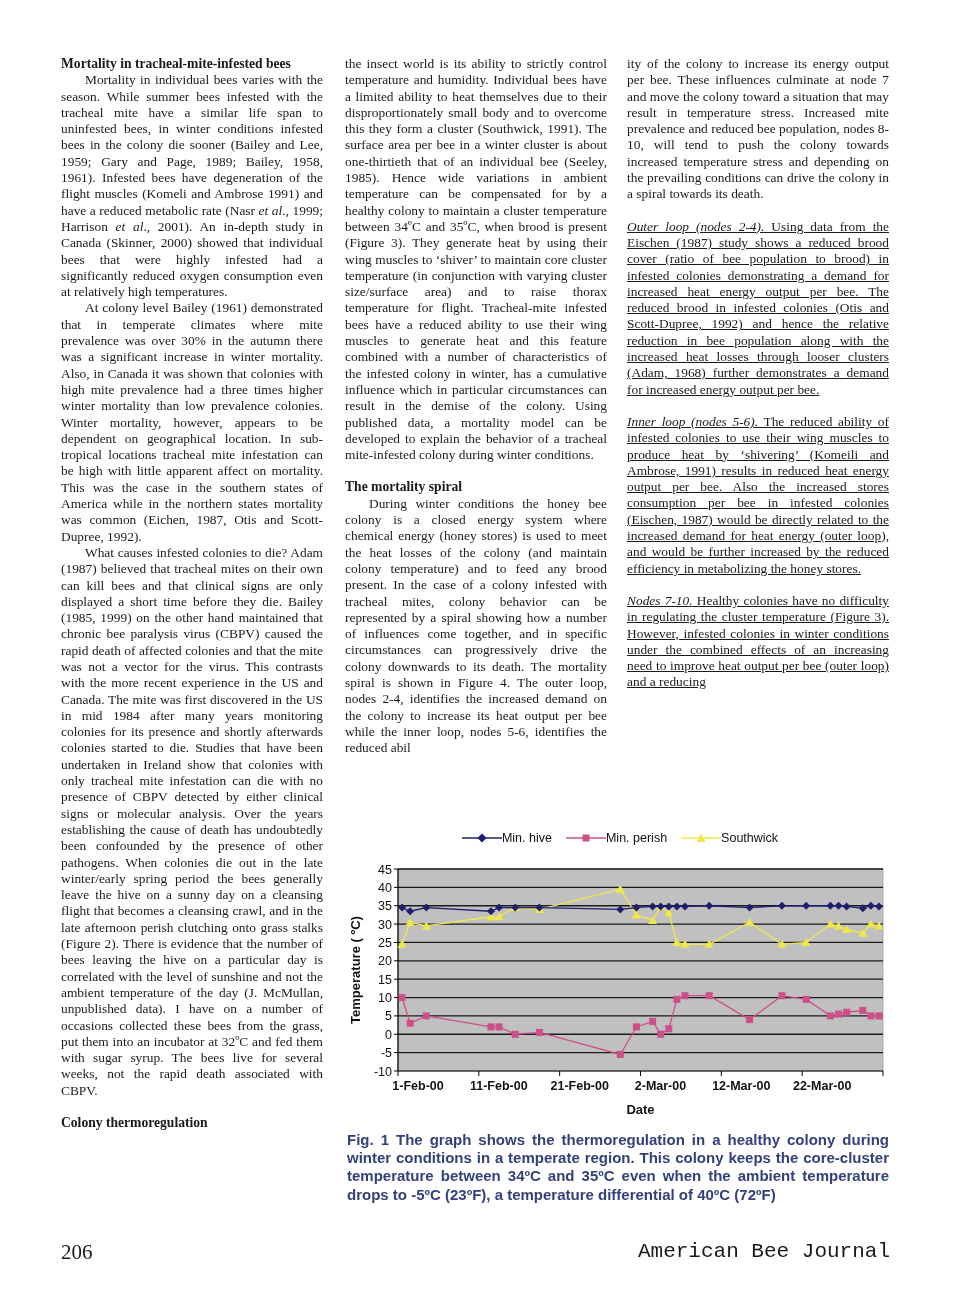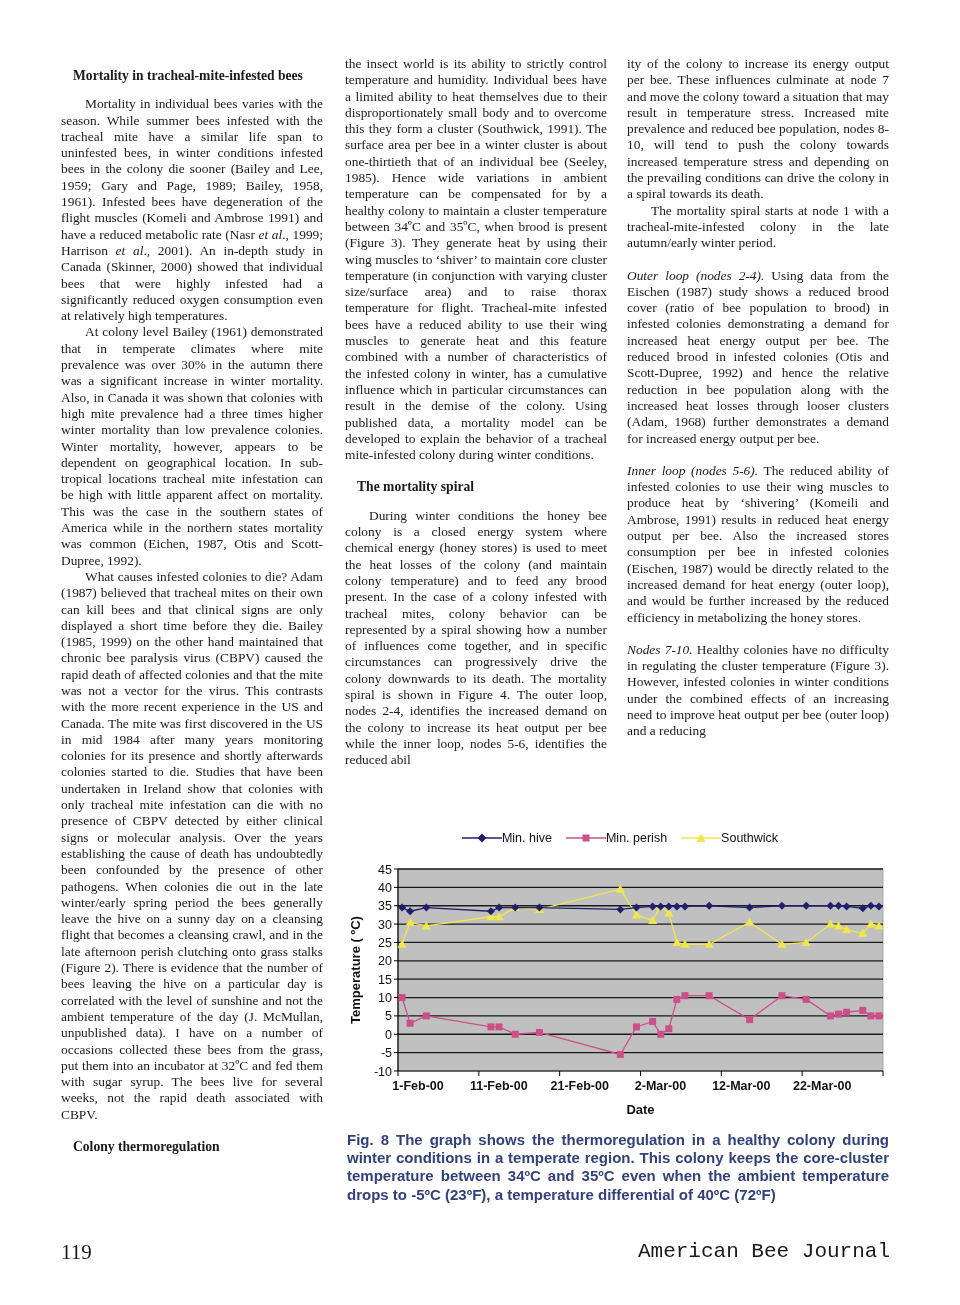--- a/index.html
+++ b/index.html
@@ -2,22 +2,22 @@
 <html><head>
 <meta charset="utf-8">
 <style>
   html, body { margin: 0; padding: 0; background: #ffffff; }
   body { width: 960px; height: 1305px; position: relative; overflow: hidden;
          font-family: "Liberation Serif", "DejaVu Serif", serif; color: #1a1a1a; }
   .col { position: absolute; top: 56px; width: 262px; font-size: 13.4px; line-height: 16.3px;
          text-align: justify; hyphens: manual; }
   .col p { margin: 0; text-indent: 0; }
   .col p.ind { text-indent: 24px; }
-  .col p.gap { margin-top: 16px; }
-  .col h3 { margin: 12px; font-size: 13.6px; font-weight: bold; line-height: 16.3px; }
+  .col p.gap { margin-top: 16px; text-decoration: underline; }
+  .col h3 { margin: 0; font-size: 13.6px; font-weight: bold; line-height: 16.3px; }
   .col h3.gap { margin-top: 16px; }
   .col em { font-style: italic; }
   #col1 { left: 61px; }
   #col2 { left: 345px; }
   #col3 { left: 627px; }
   .chart-wrap { position: absolute; left: 342px; top: 790px; width: 556px; height: 332px; }
   .chart-title { position: absolute; top: 4px; left: 0; width: 556px; text-align: center;
                  font-family: "Liberation Sans", "DejaVu Sans", sans-serif; font-weight: bold;
                  font-size: 15.5px; color: #111; }
   .legend { position: absolute; top: 41px; left: 0; width: 556px; display: flex; justify-content: center; gap: 6px;
@@ -42,21 +42,20 @@
 </div>
 
 <div id="col2" class="col">
   <p>the insect world is its ability to strictly con­trol temperature and humidity. Individual bees have a limited ability to heat them­selves due to their disproportionately small body and to overcome this they form a clus­ter (Southwick, 1991). The surface area per bee in a winter cluster is about one-thirtieth that of an individual bee (Seeley, 1985). Hence wide variations in ambient tempera­ture can be compensated for by a healthy colony to maintain a cluster temperature be­tween 34ºC and 35ºC, when brood is present (Figure 3). They generate heat by using their wing muscles to ‘shiver’ to maintain core cluster temperature (in conjunction with varying cluster size/surface area) and to raise thorax temperature for flight. Tracheal-mite infested bees have a reduced ability to use their wing muscles to generate heat and this feature combined with a number of characteristics of the infested colony in win­ter, has a cumulative influence which in par­ticular circumstances can result in the demise of the colony. Using published data, a mortality model can be developed to ex­plain the behavior of a tracheal mite-infested colony during winter conditions.</p>
   <h3 class="gap">The mortality spiral</h3>
   <p class="ind">During winter conditions the honey bee colony is a closed energy system where chemical energy (honey stores) is used to meet the heat losses of the colony (and maintain colony temperature) and to feed any brood present. In the case of a colony infested with tracheal mites, colony behav­ior can be represented by a spiral showing how a number of influences come together, and in specific circumstances can progres­sively drive the colony downwards to its death. The mortality spiral is shown in Fig­ure 4. The outer loop, nodes 2-4, identifies the increased demand on the colony to in­crease its heat output per bee while the inner loop, nodes 5-6, identifies the reduced abil­</p>
 </div>
 
 <div id="col3" class="col">
   <p>ity of the colony to increase its energy out­put per bee. These influences culminate at node 7 and move the colony toward a situa­tion that may result in temperature stress. In­creased mite prevalence and reduced bee population, nodes 8-10, will tend to push the colony towards increased temperature stress and depending on the prevailing conditions can drive the colony in a spiral towards its death.</p>
-  <p class="ind">The mortality spiral starts at node 1 with a tracheal-mite-infested colony in the late autumn/early winter period.</p>
   <p class="gap"><em>Outer loop (nodes 2-4).</em><span> Using data from the Eischen (1987) study shows a reduced brood cover (ratio of bee population to brood) in infested colonies demonstrating a demand for increased heat energy output per bee. The reduced brood in infested colonies (Otis and Scott-Dupree, 1992) and hence the relative reduction in bee population along with the increased heat losses through looser clusters (Adam, 1968) further demonstrates a demand for increased energy output per bee.</span></p>
   <p class="gap"><em>Inner loop (nodes 5-6).</em><span> The reduced ability of infested colonies to use their wing mus­cles to produce heat by ‘shivering’ (Komeili and Ambrose, 1991) results in reduced heat energy output per bee. Also the increased stores consumption per bee in infested colonies (Eischen, 1987) would be directly related to the increased demand for heat en­ergy (outer loop), and would be further in­creased by the reduced efficiency in metabolizing the honey stores.</span></p>
   <p class="gap"><em>Nodes 7-10.</em><span> Healthy colonies have no diffi­culty in regulating the cluster temperature (Figure 3). However, infested colonies in winter conditions under the combined ef­fects of an increasing need to improve heat output per bee (outer loop) and a reducing</span></p>
 </div>
 
 <div class="chart-wrap">
   <div class="legend">
     <div class="legend-item">
       <svg width="40" height="10">
           <line x1="0" y1="5" x2="40" y2="5" stroke="#1f1f6e" stroke-width="1.5"></line>
@@ -204,16 +203,16 @@
       <polygon points="464.2083333333333,111.72727272727272 468.2083333333333,115.72727272727272 464.2083333333333,119.72727272727272 460.2083333333333,115.72727272727272" fill="#1f1f6e"></polygon>
       <polygon points="488.45833333333337,111.72727272727272 492.45833333333337,115.72727272727272 488.45833333333337,119.72727272727272 484.45833333333337,115.72727272727272" fill="#1f1f6e"></polygon>
       <polygon points="496.5416666666667,111.72727272727272 500.5416666666667,115.72727272727272 496.5416666666667,119.72727272727272 492.5416666666667,115.72727272727272" fill="#1f1f6e"></polygon>
       <polygon points="504.625,112.46181818181819 508.625,116.46181818181819 504.625,120.46181818181819 500.625,116.46181818181819" fill="#1f1f6e"></polygon>
       <polygon points="520.7916666666667,114.29818181818183 524.7916666666667,118.29818181818183 520.7916666666667,122.29818181818183 516.7916666666667,118.29818181818183" fill="#1f1f6e"></polygon>
       <polygon points="528.875,111.72727272727272 532.875,115.72727272727272 528.875,119.72727272727272 524.875,115.72727272727272" fill="#1f1f6e"></polygon>
       <polygon points="536.9583333333334,112.46181818181819 540.9583333333334,116.46181818181819 536.9583333333334,120.46181818181819 532.9583333333334,116.46181818181819" fill="#1f1f6e"></polygon>
     </svg>
 </div>
 
-<div class="caption">Fig. 8 The graph shows the thermoregulation in a healthy colony during winter conditions in a temperate region. This colony keeps the core-cluster temperature between 34ºC and 35ºC even when the ambient temperature drops to -5ºC (23ºF), a temperature dif­ferential of 40ºC (72ºF)</div>
-
-<div class="footer-left">119</div>
+<div class="caption">Fig. 1 The graph shows the thermoregulation in a healthy colony during winter conditions in a temperate region. This colony keeps the core-cluster temperature between 34ºC and 35ºC even when the ambient temperature drops to -5ºC (23ºF), a temperature dif­ferential of 40ºC (72ºF)</div>
+
+<div class="footer-left">206</div>
 <div class="footer-right">American Bee Journal</div>
 
 </body></html>

